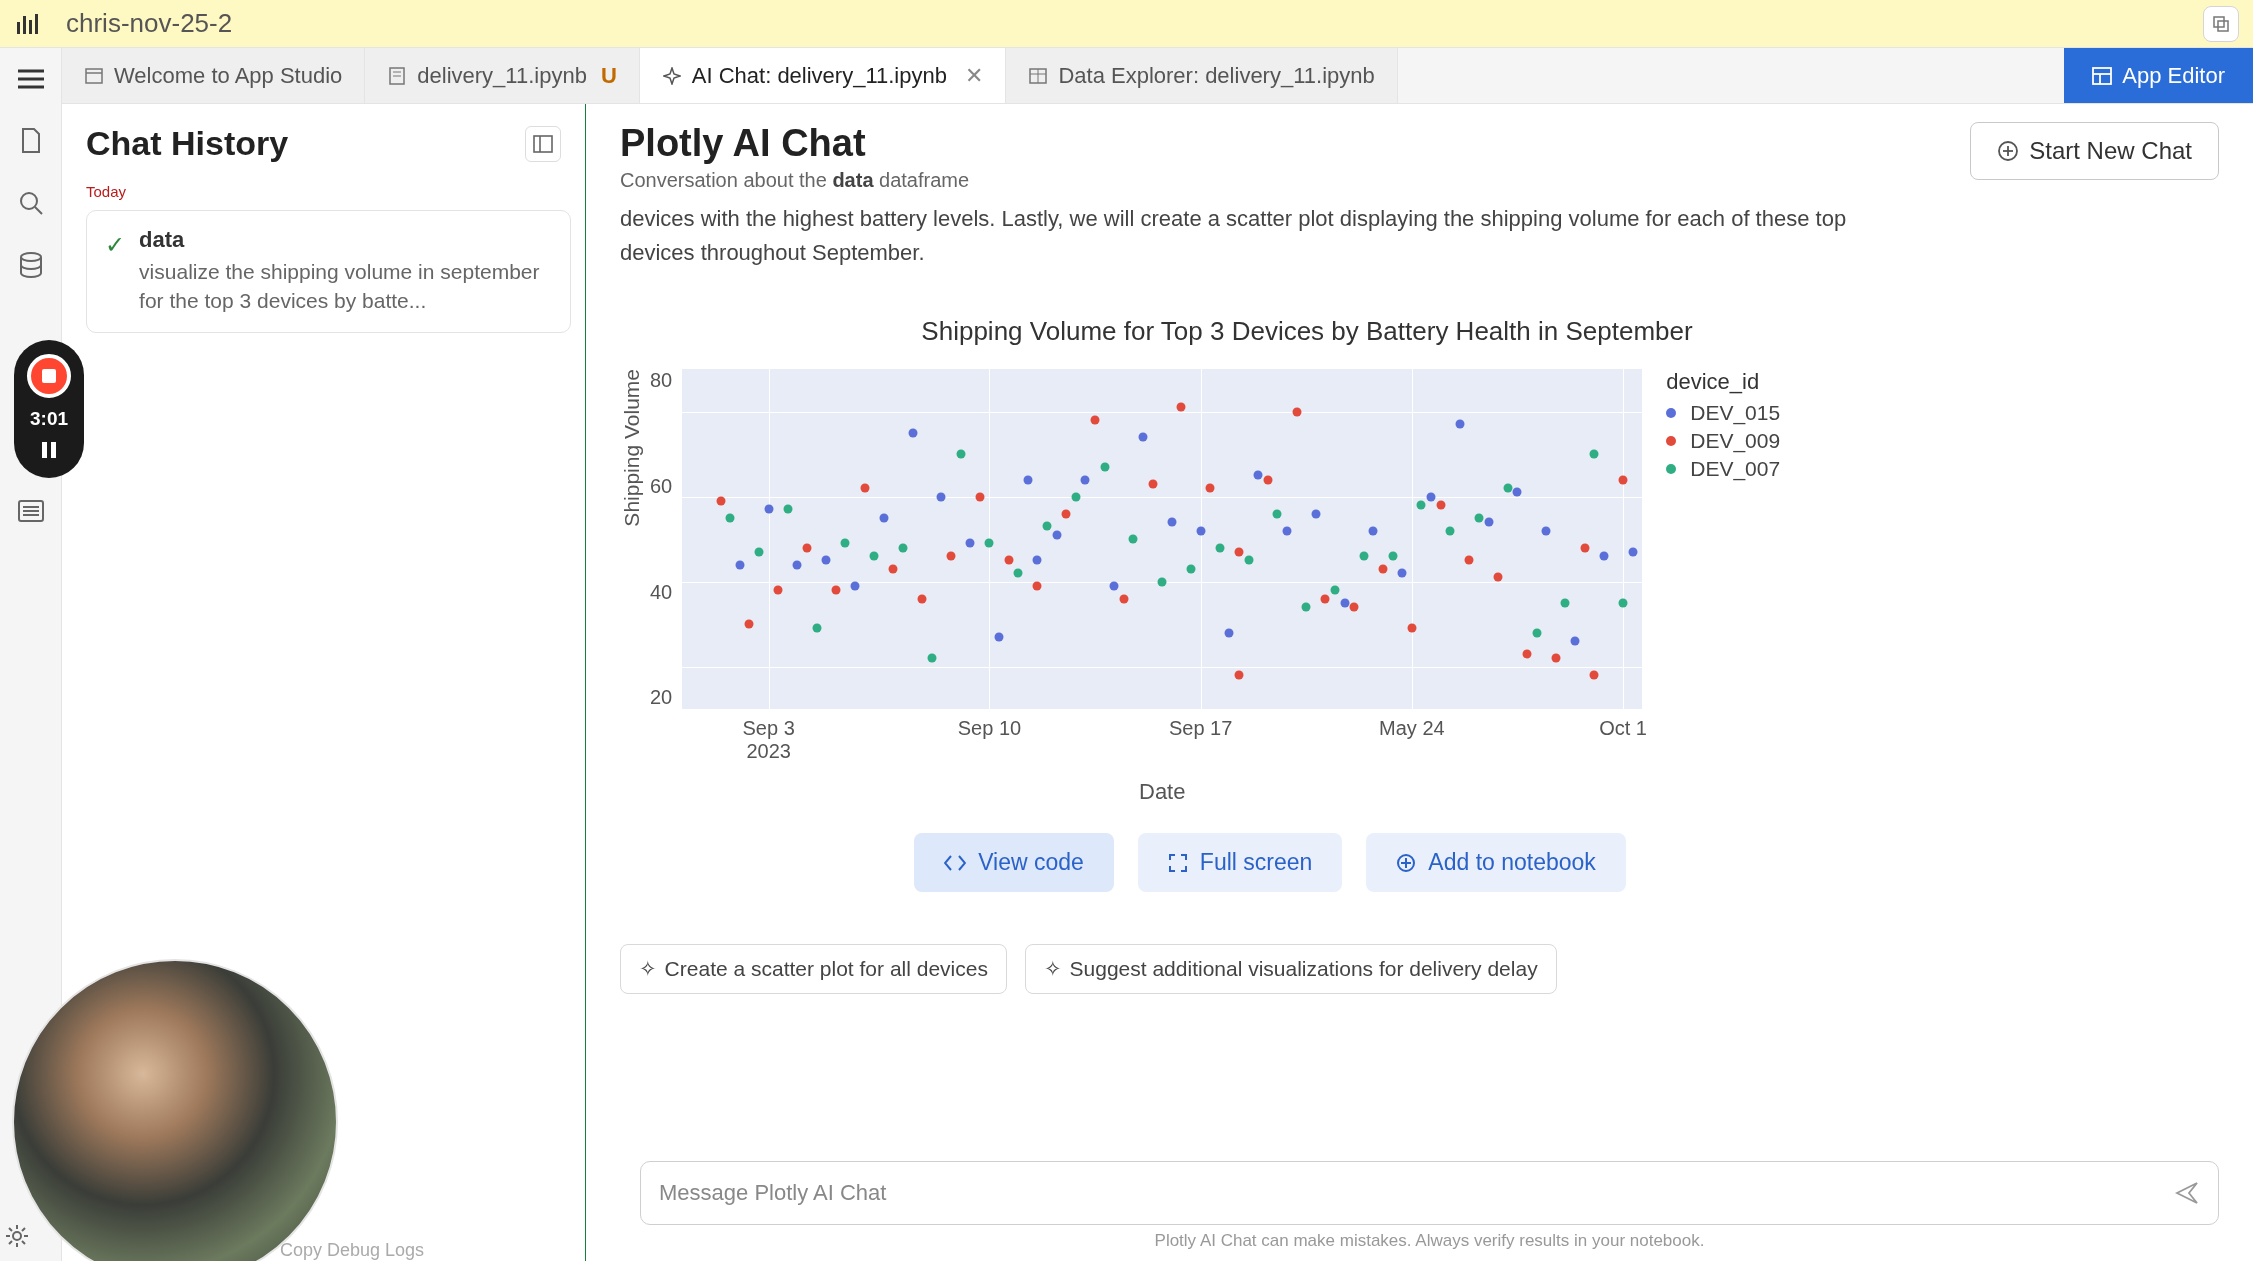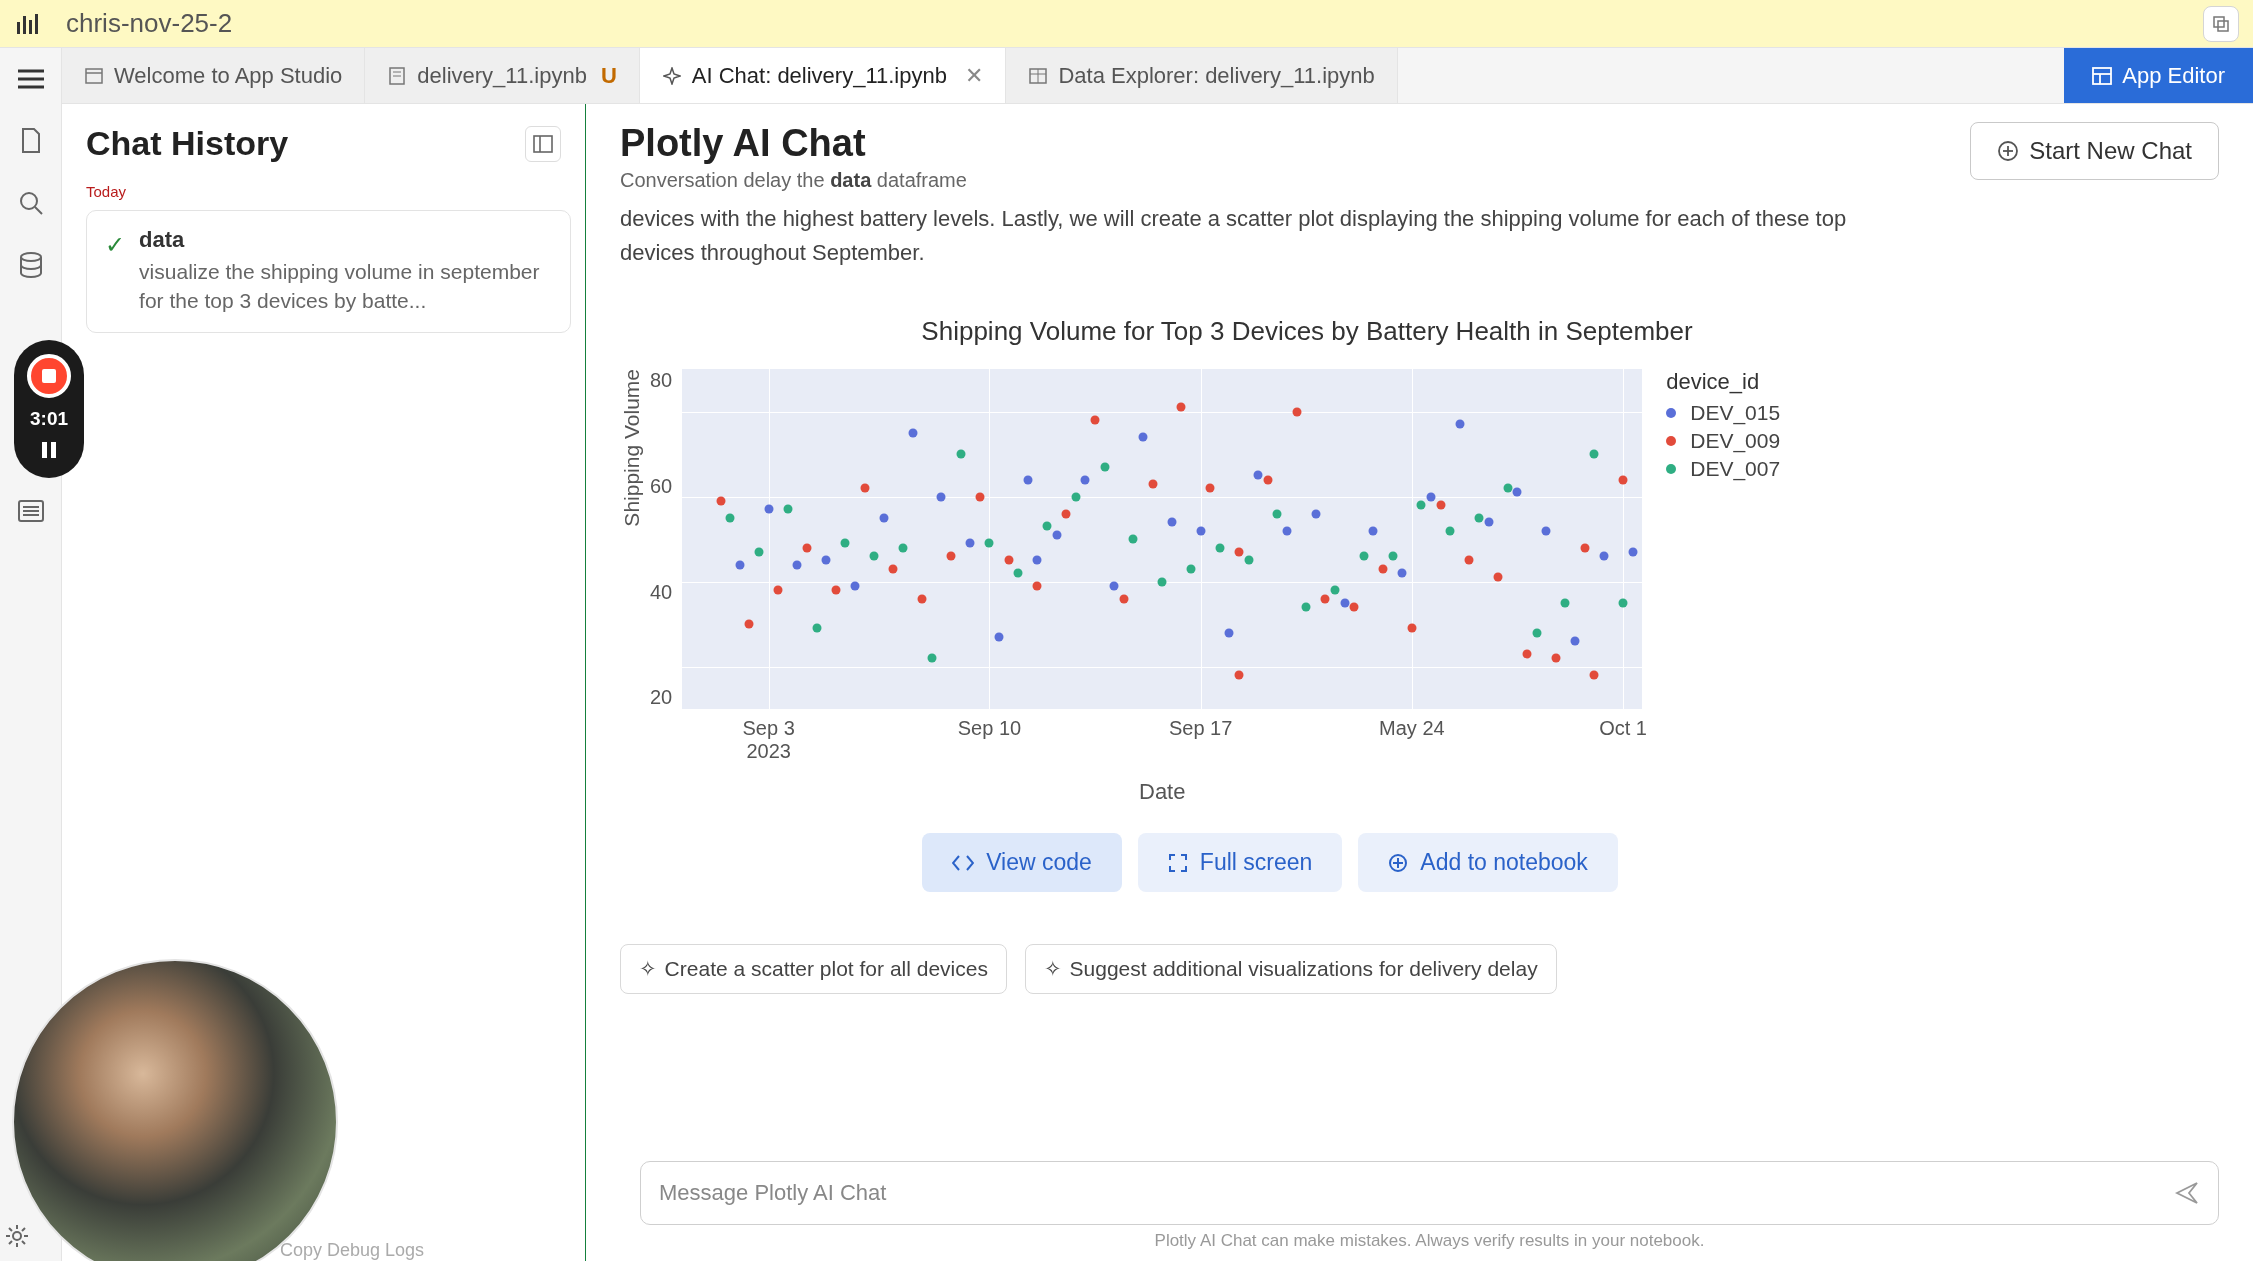--- a/index.html
+++ b/index.html
@@ -63,21 +63,21 @@
 .plot .pt { position: absolute; width: 9px; height: 9px; border-radius: 50%; transform: translate(-50%, -50%); }
 .xaxis { display: flex; width: 960px; position: relative; height: 30px; margin-top: 8px; }
 .xtick { position: absolute; transform: translateX(-50%); font-size: 20px; color: #555; text-align: center; white-space: nowrap; }
 .xtick-sub { font-size: 20px; color: #555; }
 .xaxis-label { text-align: center; font-size: 22px; color: #555; margin-top: 32px; width: 960px; }
 .legend { margin-left: 24px; padding-top: 0; }
 .legend-title { font-size: 22px; color: #333; margin-bottom: 6px; }
 .legend-item { display: flex; align-items: center; gap: 14px; font-size: 21px; color: #444; margin: 4px 0; }
 .legend-sw { width: 10px; height: 10px; border-radius: 50%; }
 
-.chart-actions { display: flex; gap: 16px; justify-content: center; margin-top: 28px; max-width: 1300px; }
+.chart-actions { display: flex; gap: 24px; justify-content: center; margin-top: 28px; max-width: 1300px; }
 .chart-action { display: flex; align-items: center; gap: 12px; background: #eaf0fb; color: #2a62c9; border: none; border-radius: 8px; padding: 16px 30px; font-size: 23px; font-weight: 500; cursor: pointer; }
 .chart-action.hover { background: #dde8fa; }
 
 .suggestions { display: flex; gap: 18px; margin-top: 28px; margin-bottom: 30px; }
 .suggestion { display: flex; align-items: center; gap: 8px; border: 1px solid #d9d9d9; border-radius: 8px; background: #fff; padding: 12px 18px; font-size: 21px; color: #444; cursor: pointer; }
 
 .input-bar { margin: 0 34px 10px 54px; }
 .input-box { display: flex; align-items: center; border: 1.5px solid #cfcfcf; border-radius: 10px; background: #fff; padding: 0 18px; height: 64px; }
 .input-box input { flex: 1; border: none; outline: none; font-size: 22px; color: #333; background: transparent; }
 .input-box input::placeholder { color: #888; }
@@ -251,21 +251,21 @@
             <div class="hi-desc">visualize the shipping volume in september for the top 3 devices by batte...</div>
           </div>
         </div>
       </div>
 
       <div class="chat-panel">
         <div class="chat-header">
           <div>
             <div class="chat-heading">Plotly AI Chat</div>
             <div class="chat-sub">
-              <span>Conversation delay the </span><span class="bold">data</span><span> dataframe</span>
+              <span>Conversation about the </span><span class="bold">data</span><span> dataframe</span>
             </div>
           </div>
           <button class="start-new-btn">
             <span>
                 <svg width="22" height="22" viewBox="0 0 22 22">
                   <circle cx="11" cy="11" r="9" fill="none" stroke="#555" stroke-width="1.8"></circle>
                   <line x1="11" y1="6" x2="11" y2="16" stroke="#555" stroke-width="1.8"></line>
                   <line x1="6" y1="11" x2="16" y2="11" stroke="#555" stroke-width="1.8"></line>
                 </svg>
               </span>

